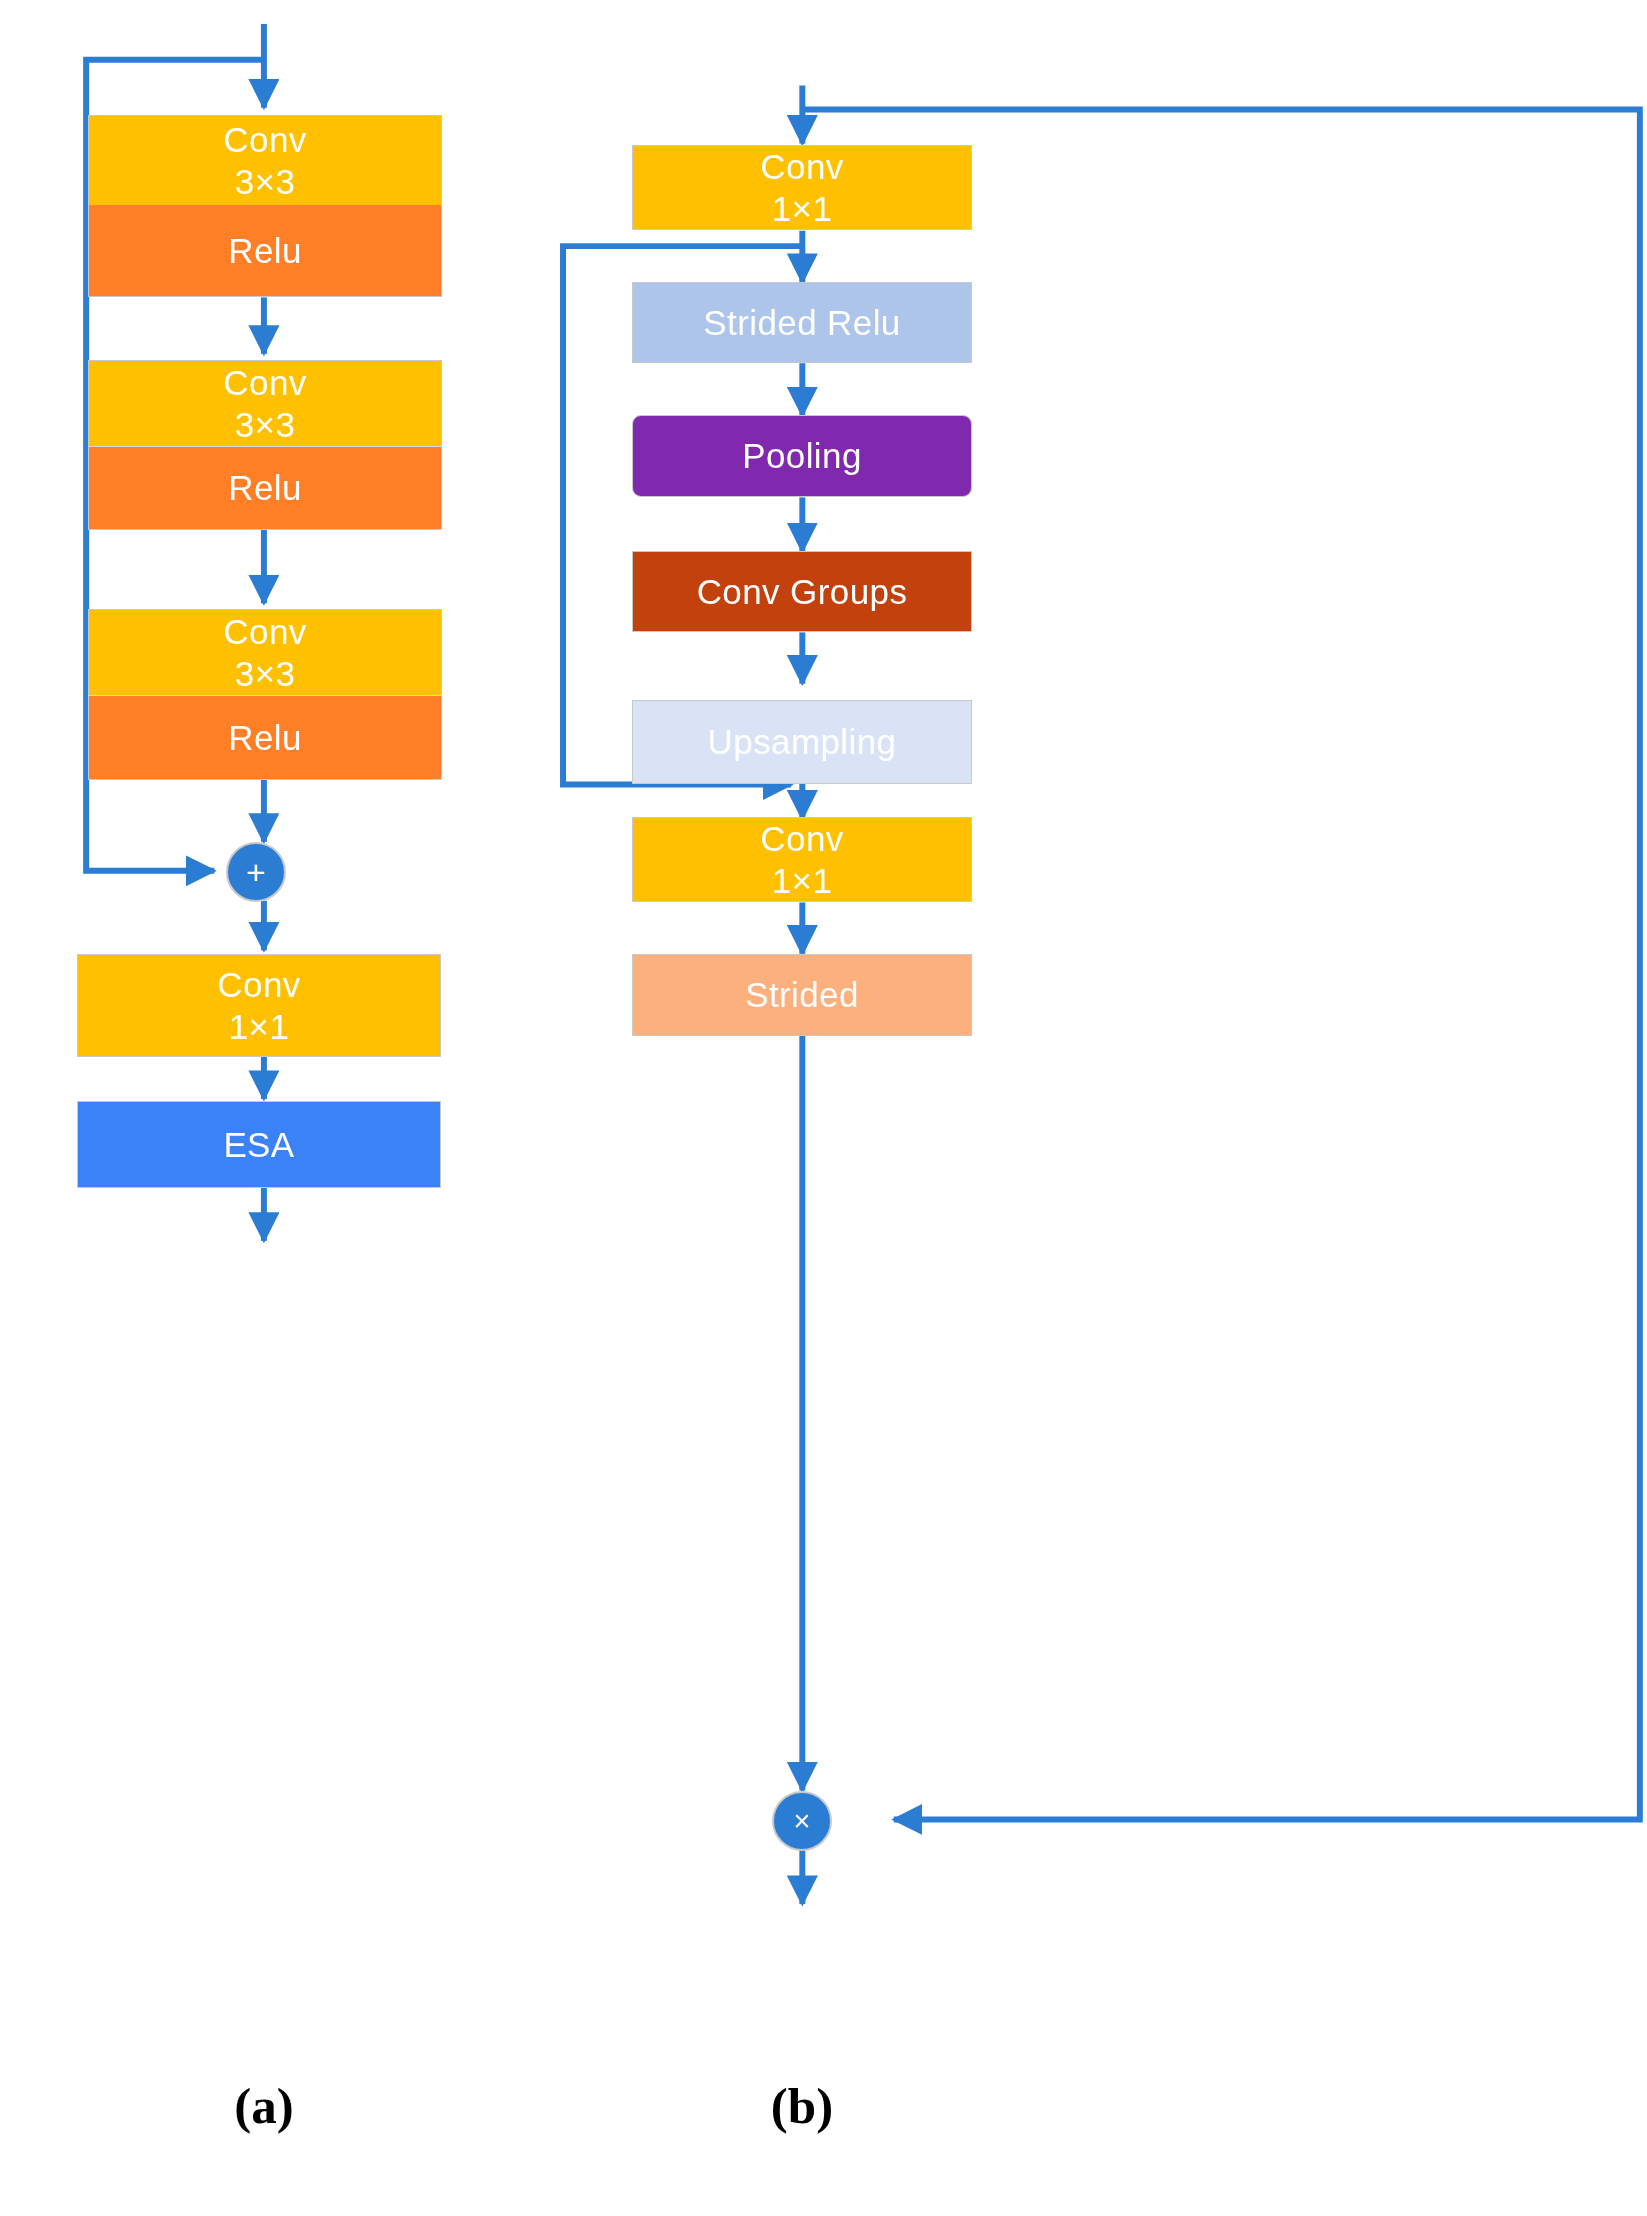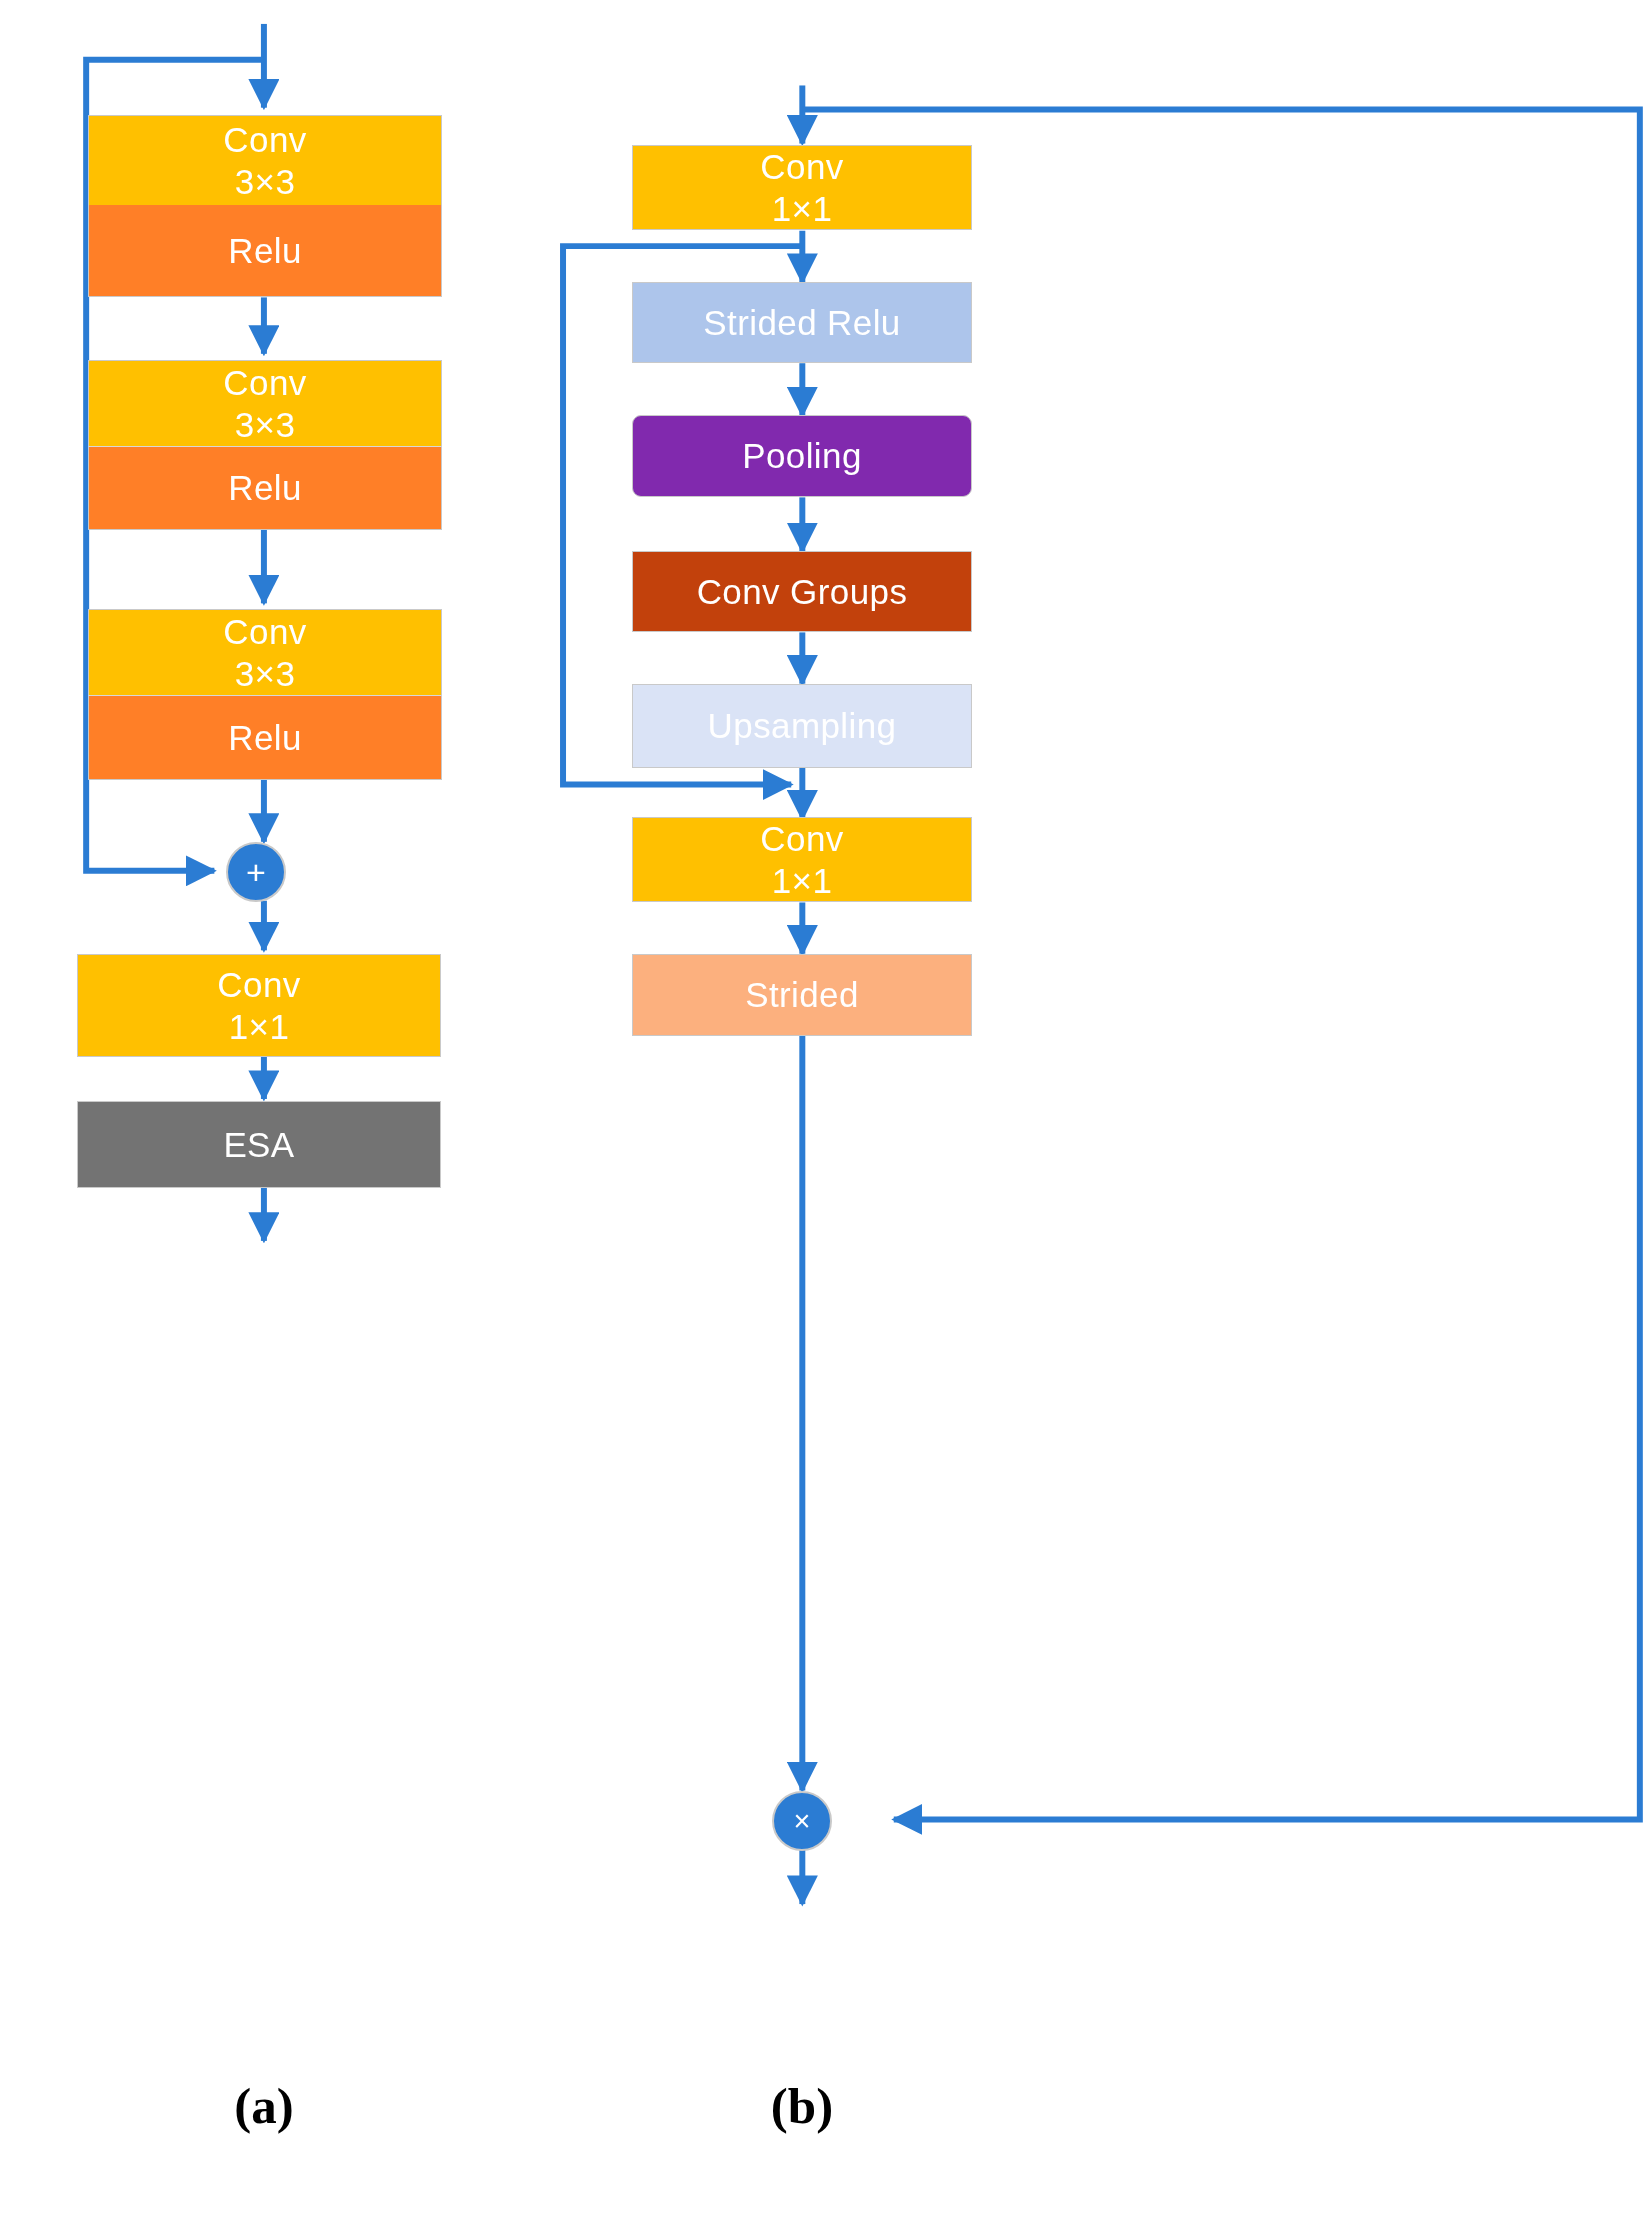--- a/index.html
+++ b/index.html
@@ -133,21 +133,21 @@
 
   <div class="node" style="left:187px;top:842px;width:60px;height:60px;font-size:34px;">
     <span>+</span>
   </div>
 
   <div class="blk" style="left:38px;top:954px;width:364px;height:103px;background:#FFC000;font-size:35px;">
     <span class="l1">Conv</span>
     <span class="l2">1×1</span>
   </div>
 
-  <div class="blk" style="left:38px;top:1101px;width:364px;height:87px;background:#737373;font-size:35px;">
+  <div class="blk" style="left:38px;top:1101px;width:364px;height:87px;background:#3b82f6;font-size:35px;">
     <span class="l1">ESA</span>
   </div>
 
   <div class="caption" style="left: 114px; top: 2077px; width: 222px; font-size: 51px;">(a)</div>
 
   <div class="blk" style="left:593px;top:145px;width:340px;height:85px;background:#FFC000;font-size:35px;">
     <span class="l1">Conv</span>
     <span class="l2">1×1</span>
   </div>
 
@@ -156,21 +156,21 @@
   </div>
 
   <div class="blk" style="left:593px;top:415px;width:340px;height:82px;background:#8129AE;font-size:35px;border-radius:9px;">
     <span class="l1">Pooling</span>
   </div>
 
   <div class="blk" style="left:593px;top:551px;width:340px;height:81px;background:#c2410c;font-size:35px;">
     <span class="l1">Conv Groups</span>
   </div>
 
-  <div class="blk" style="left:593px;top:684px;width:340px;height:84px;background:#DAE3F6;font-size:35px;">
+  <div class="blk" style="left:593px;top:700px;width:340px;height:84px;background:#DAE3F6;font-size:35px;">
     <span class="l1">Upsampling</span>
   </div>
 
   <div class="blk" style="left:593px;top:817px;width:340px;height:85px;background:#FFC000;font-size:35px;">
     <span class="l1">Conv</span>
     <span class="l2">1×1</span>
   </div>
 
   <div class="blk" style="left:593px;top:954px;width:340px;height:82px;background:#FCB07E;font-size:35px;">
     <span class="l1">Strided</span>

